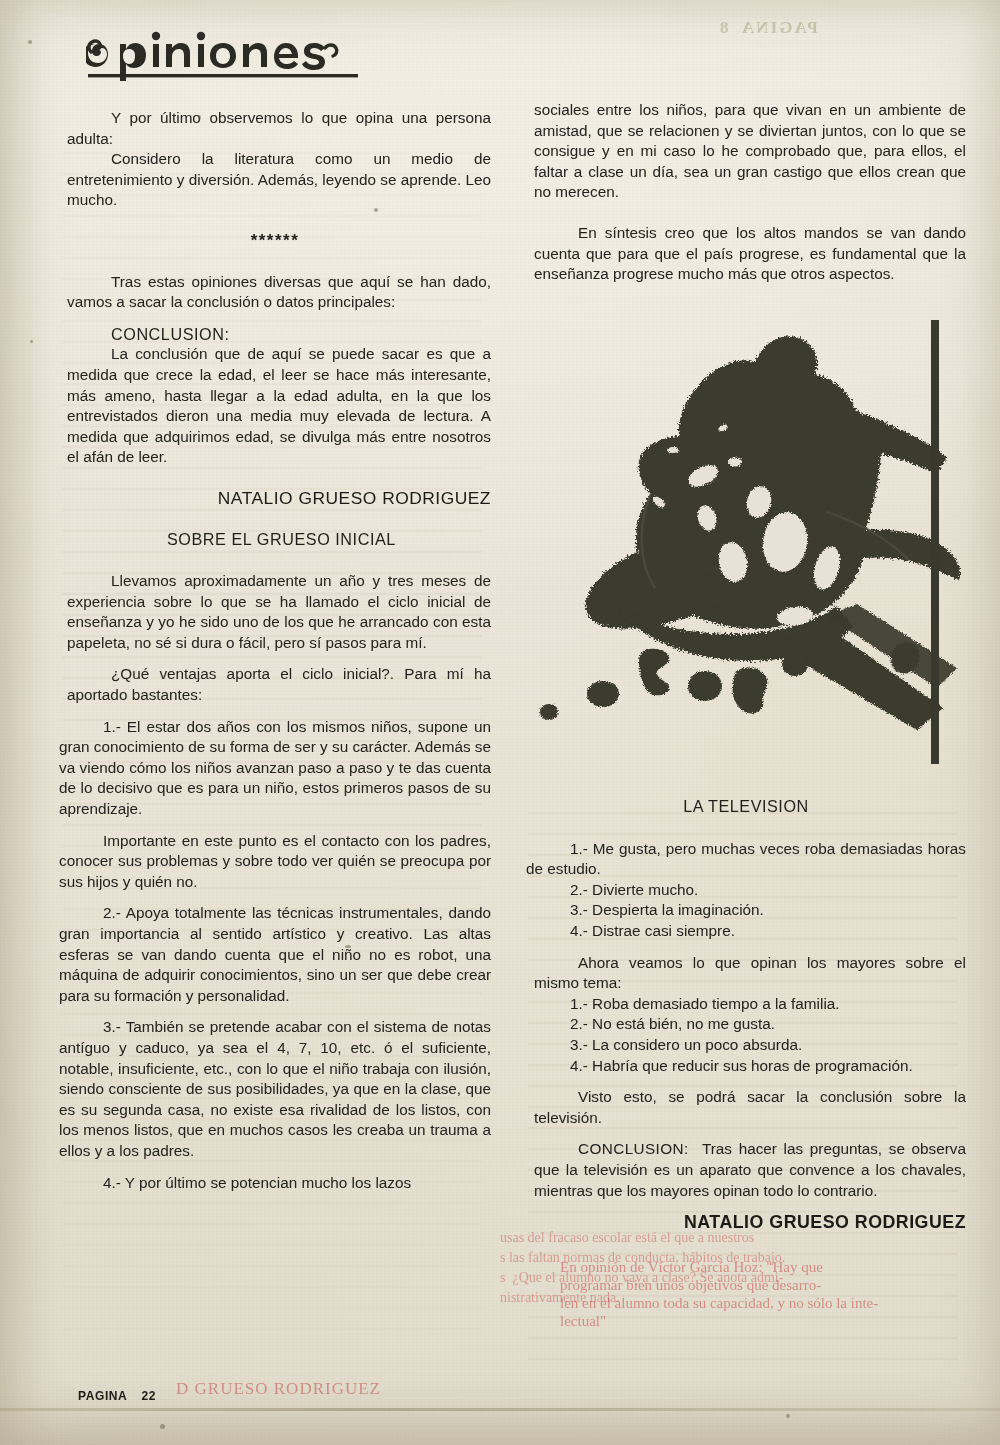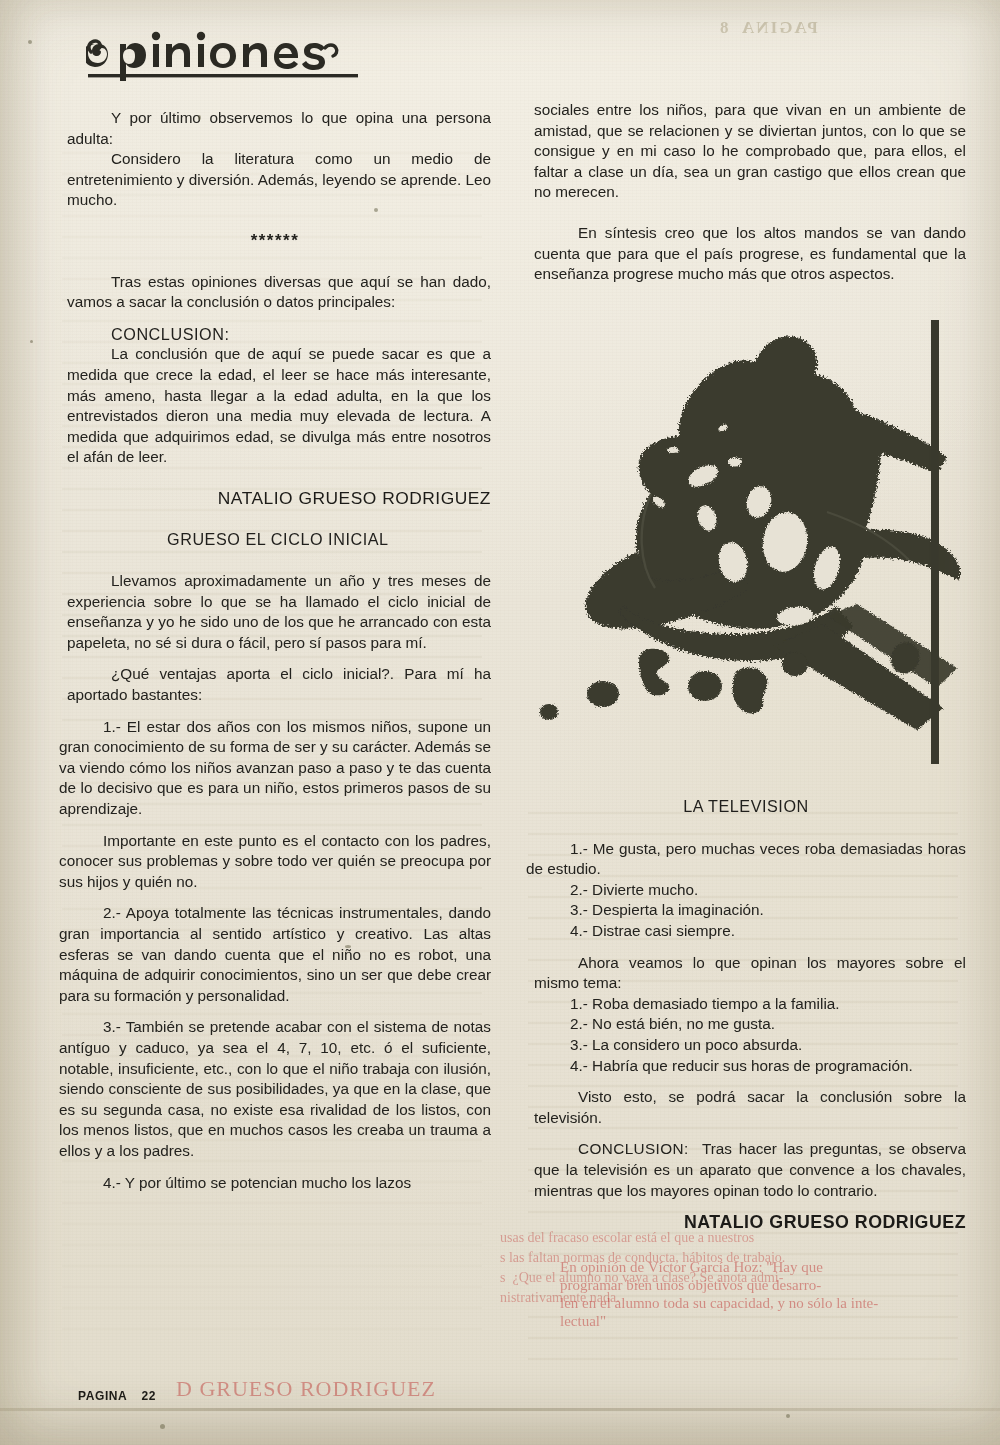--- a/index.html
+++ b/index.html
@@ -135,21 +135,21 @@
 <div class="bleed-block bleed-fwd" style="left:560px;top:1258px;width:400px;opacity:.42;">En opinión de Víctor García Hoz: "Hay que
 programar bien unos objetivos que desarro-
 len en el alumno toda su capacidad, y no sólo la inte-
 lectual"</div>
 
 <div class="bleed-block bleed-fwd" style="left:500px;top:1228px;width:470px;font-size:14px;line-height:20px;opacity:.34;">usas del fracaso escolar está el que a nuestros
 s las faltan normas de conducta, hábitos de trabajo.
 s  ¿Que el alumno no vaya a clase? Se anota admi-
 nistrativamente nada.</div>
 
-<div class="bleed-block bleed-fwd" style="left:176px;top:1380px;font-size:22px;letter-spacing:1px;opacity:.40;">D GRUESO RODRIGUEZ</div>
+<div class="bleed-block bleed-fwd" style="left:176px;top:1380px;font-size:17px;letter-spacing:1px;opacity:.40;">D GRUESO RODRIGUEZ</div>
 
 <div style="position:absolute;left:62px;top:150px;width:420px;height:1180px;opacity:.16;
             background:repeating-linear-gradient(0deg,rgba(150,138,100,.55) 0 2px,rgba(0,0,0,0) 2px 21px);
             -webkit-mask-image:linear-gradient(180deg,rgba(0,0,0,.4),rgba(0,0,0,.9) 40%,rgba(0,0,0,.35));
             mask-image:linear-gradient(180deg,rgba(0,0,0,.4),rgba(0,0,0,.9) 40%,rgba(0,0,0,.35));"></div>
 <div style="position:absolute;left:528px;top:800px;width:430px;height:560px;opacity:.17;
             background:repeating-linear-gradient(0deg,rgba(150,138,100,.55) 0 2px,rgba(0,0,0,0) 2px 21px);"></div>
 
 <div class="masthead">
   <svg viewBox="0 0 420 62" width="420" height="62" aria-hidden="true">
@@ -194,21 +194,21 @@
   <p class="p">Tras estas opiniones diversas que aquí se han dado, vamos a sacar la conclusión o datos principales:</p>
 
   <div class="gap-s"></div>
   <p class="hd hd-indent2">CONCLUSION:</p>
   <p class="p">La conclusión que de aquí se puede sacar es que a medida que crece la edad,  el leer se hace más interesante, más ameno, hasta llegar a la edad adulta, en la que los entrevistados dieron una media muy elevada de lectura. A medida que adquirimos edad, se divulga más entre nosotros el afán de leer.</p>
 
   <div class="gap-m"></div>
   <p class="byline">NATALIO GRUESO RODRIGUEZ</p>
 
   <div class="gap-m"></div>
-  <p class="hd hd-indent">GRUESO EL CICLO INICIAL</p>
+  <p class="hd hd-indent">SOBRE EL GRUESO INICIAL</p>
   <div class="gap-s"></div>
 
   <div class="gap-s"></div>
   <p class="p">Llevamos aproximadamente un año y tres meses de experiencia sobre lo que se ha llamado el ciclo inicial de enseñanza y yo he sido uno de los que he arrancado con esta papeleta, no sé si dura o fácil, pero sí pasos para mí.</p>
   <div class="gap-s"></div>
   <p class="p">¿Qué ventajas aporta el ciclo inicial?. Para mí ha aportado bastantes:</p>
 
   <div class="gap-s"></div>
   <p class="li">1.- El estar dos años con los mismos niños, supone un gran conocimiento de su forma de ser y su carácter. Además se va viendo cómo los niños avanzan paso a paso y te das cuenta de lo decisivo que es para un niño, estos primeros pasos de su aprendizaje.</p>
   <div class="gap-s"></div>

